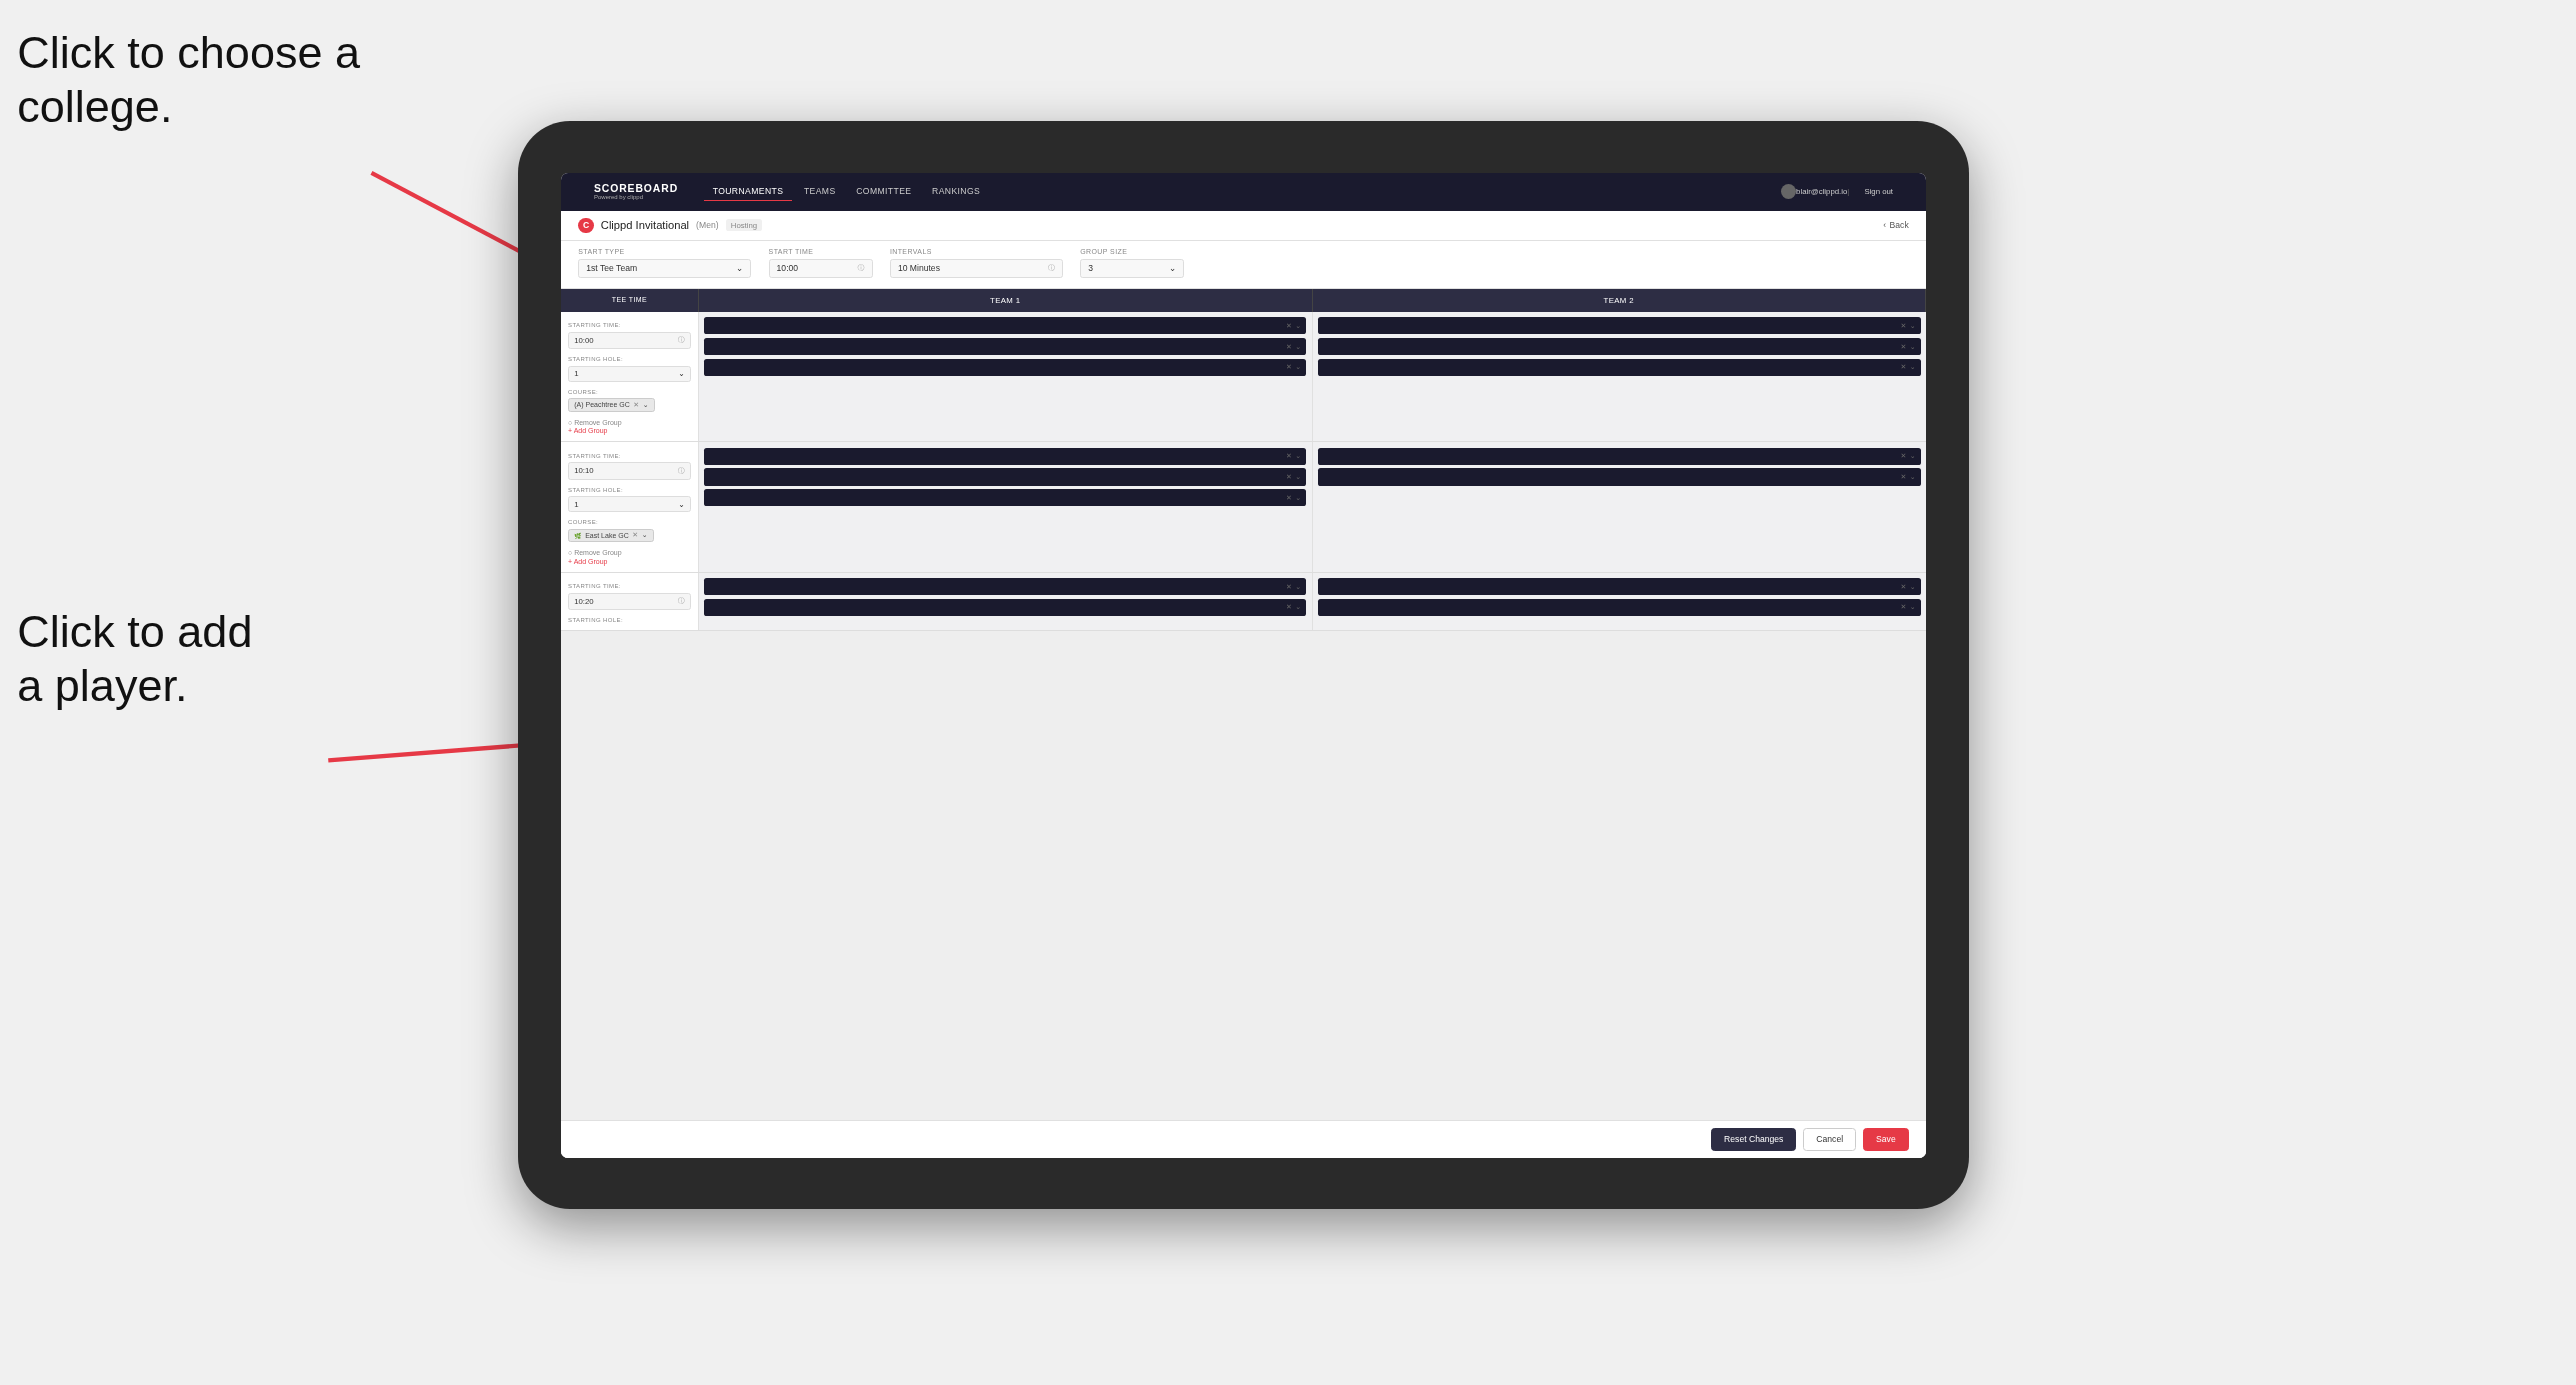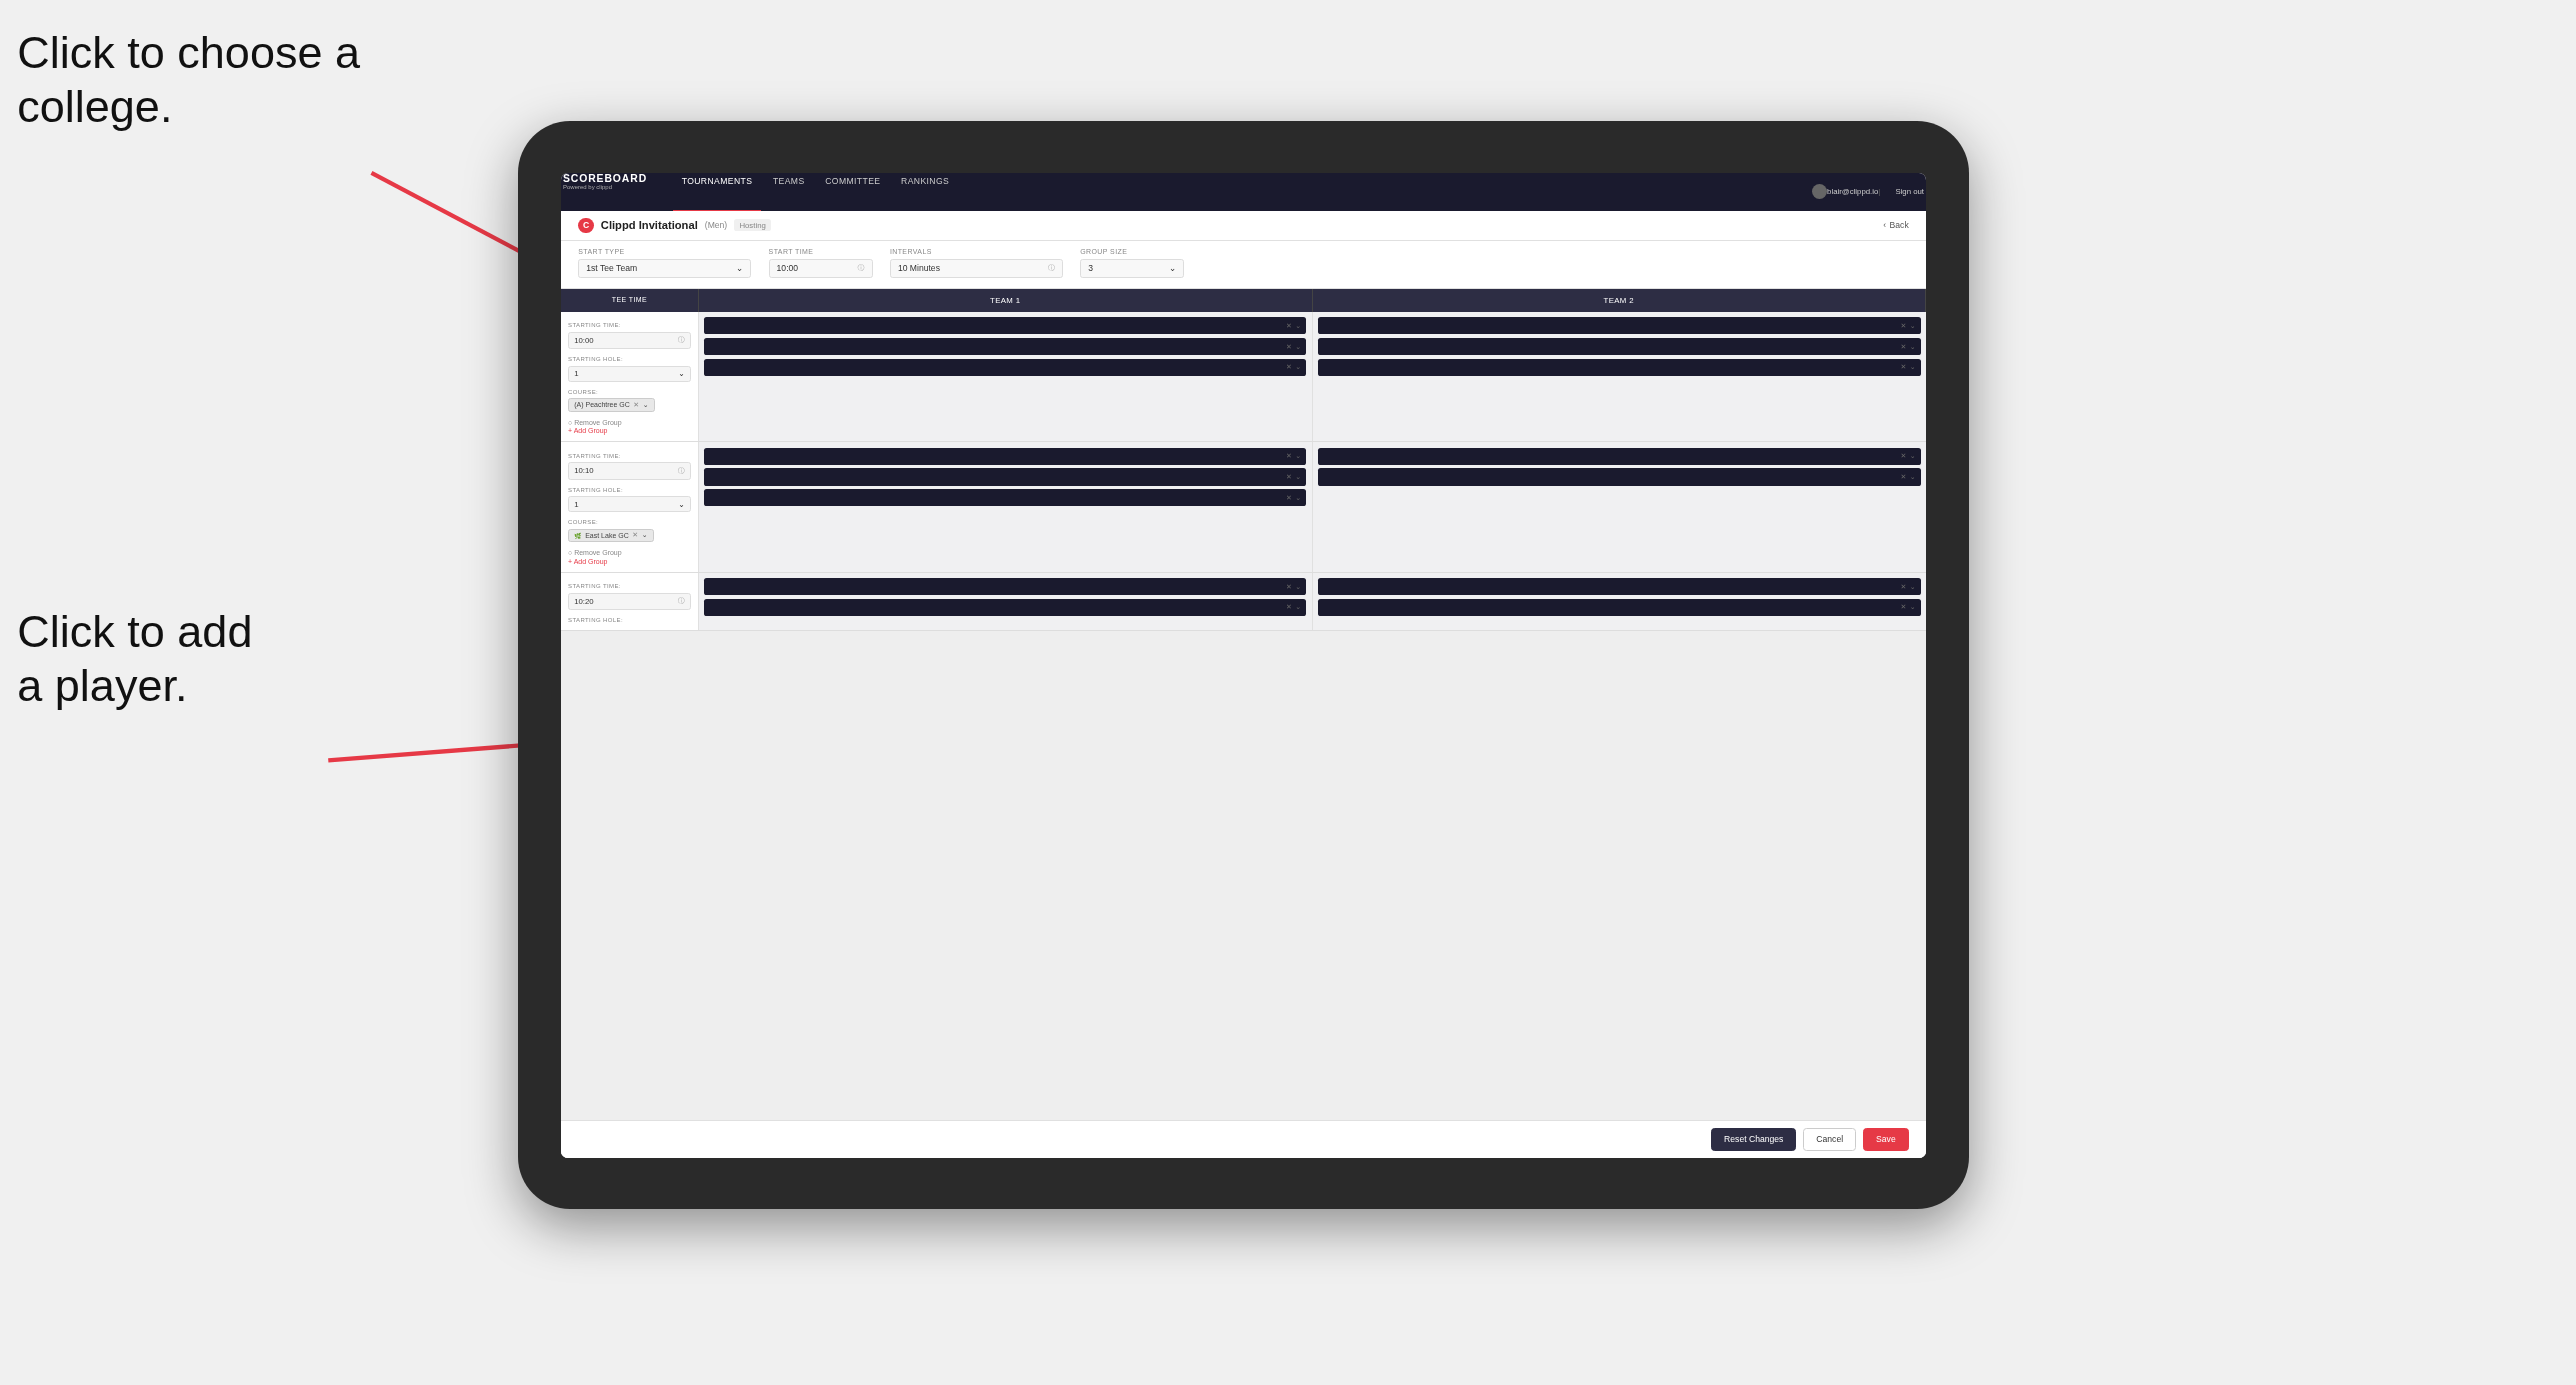--- a/index.html
+++ b/index.html
@@ -54,21 +54,22 @@
       border-radius: 7px;
       overflow: hidden;
       display: flex;
       flex-direction: column;
     }
 
     
     .navbar {
       background: #1a1a2e;
       display: flex;
-      padding: 0 2px;
+      align-items: center;
+      padding: 0 33px;
       height: 38px;
       flex-shrink: 0;
     }
     .brand {
       display: flex;
       flex-direction: column;
       margin-right: 26px;
     }
     .brand-title {
       color: white;
@@ -153,21 +154,21 @@
       border-radius: 50%;
       display: flex;
       align-items: center;
       justify-content: center;
       color: white;
       font-size: 8.6px;
       font-weight: bold;
     }
     .page-title {
       font-size: 11.2px;
-      font-weight: 700;
+      font-weight: 400;
       color: #222;
     }
     .page-subtitle {
       font-size: 8.6px;
       color: #888;
     }
     .hosting-badge {
       font-size: 7.8px;
       color: #888;
       background: #f0f0f0;

